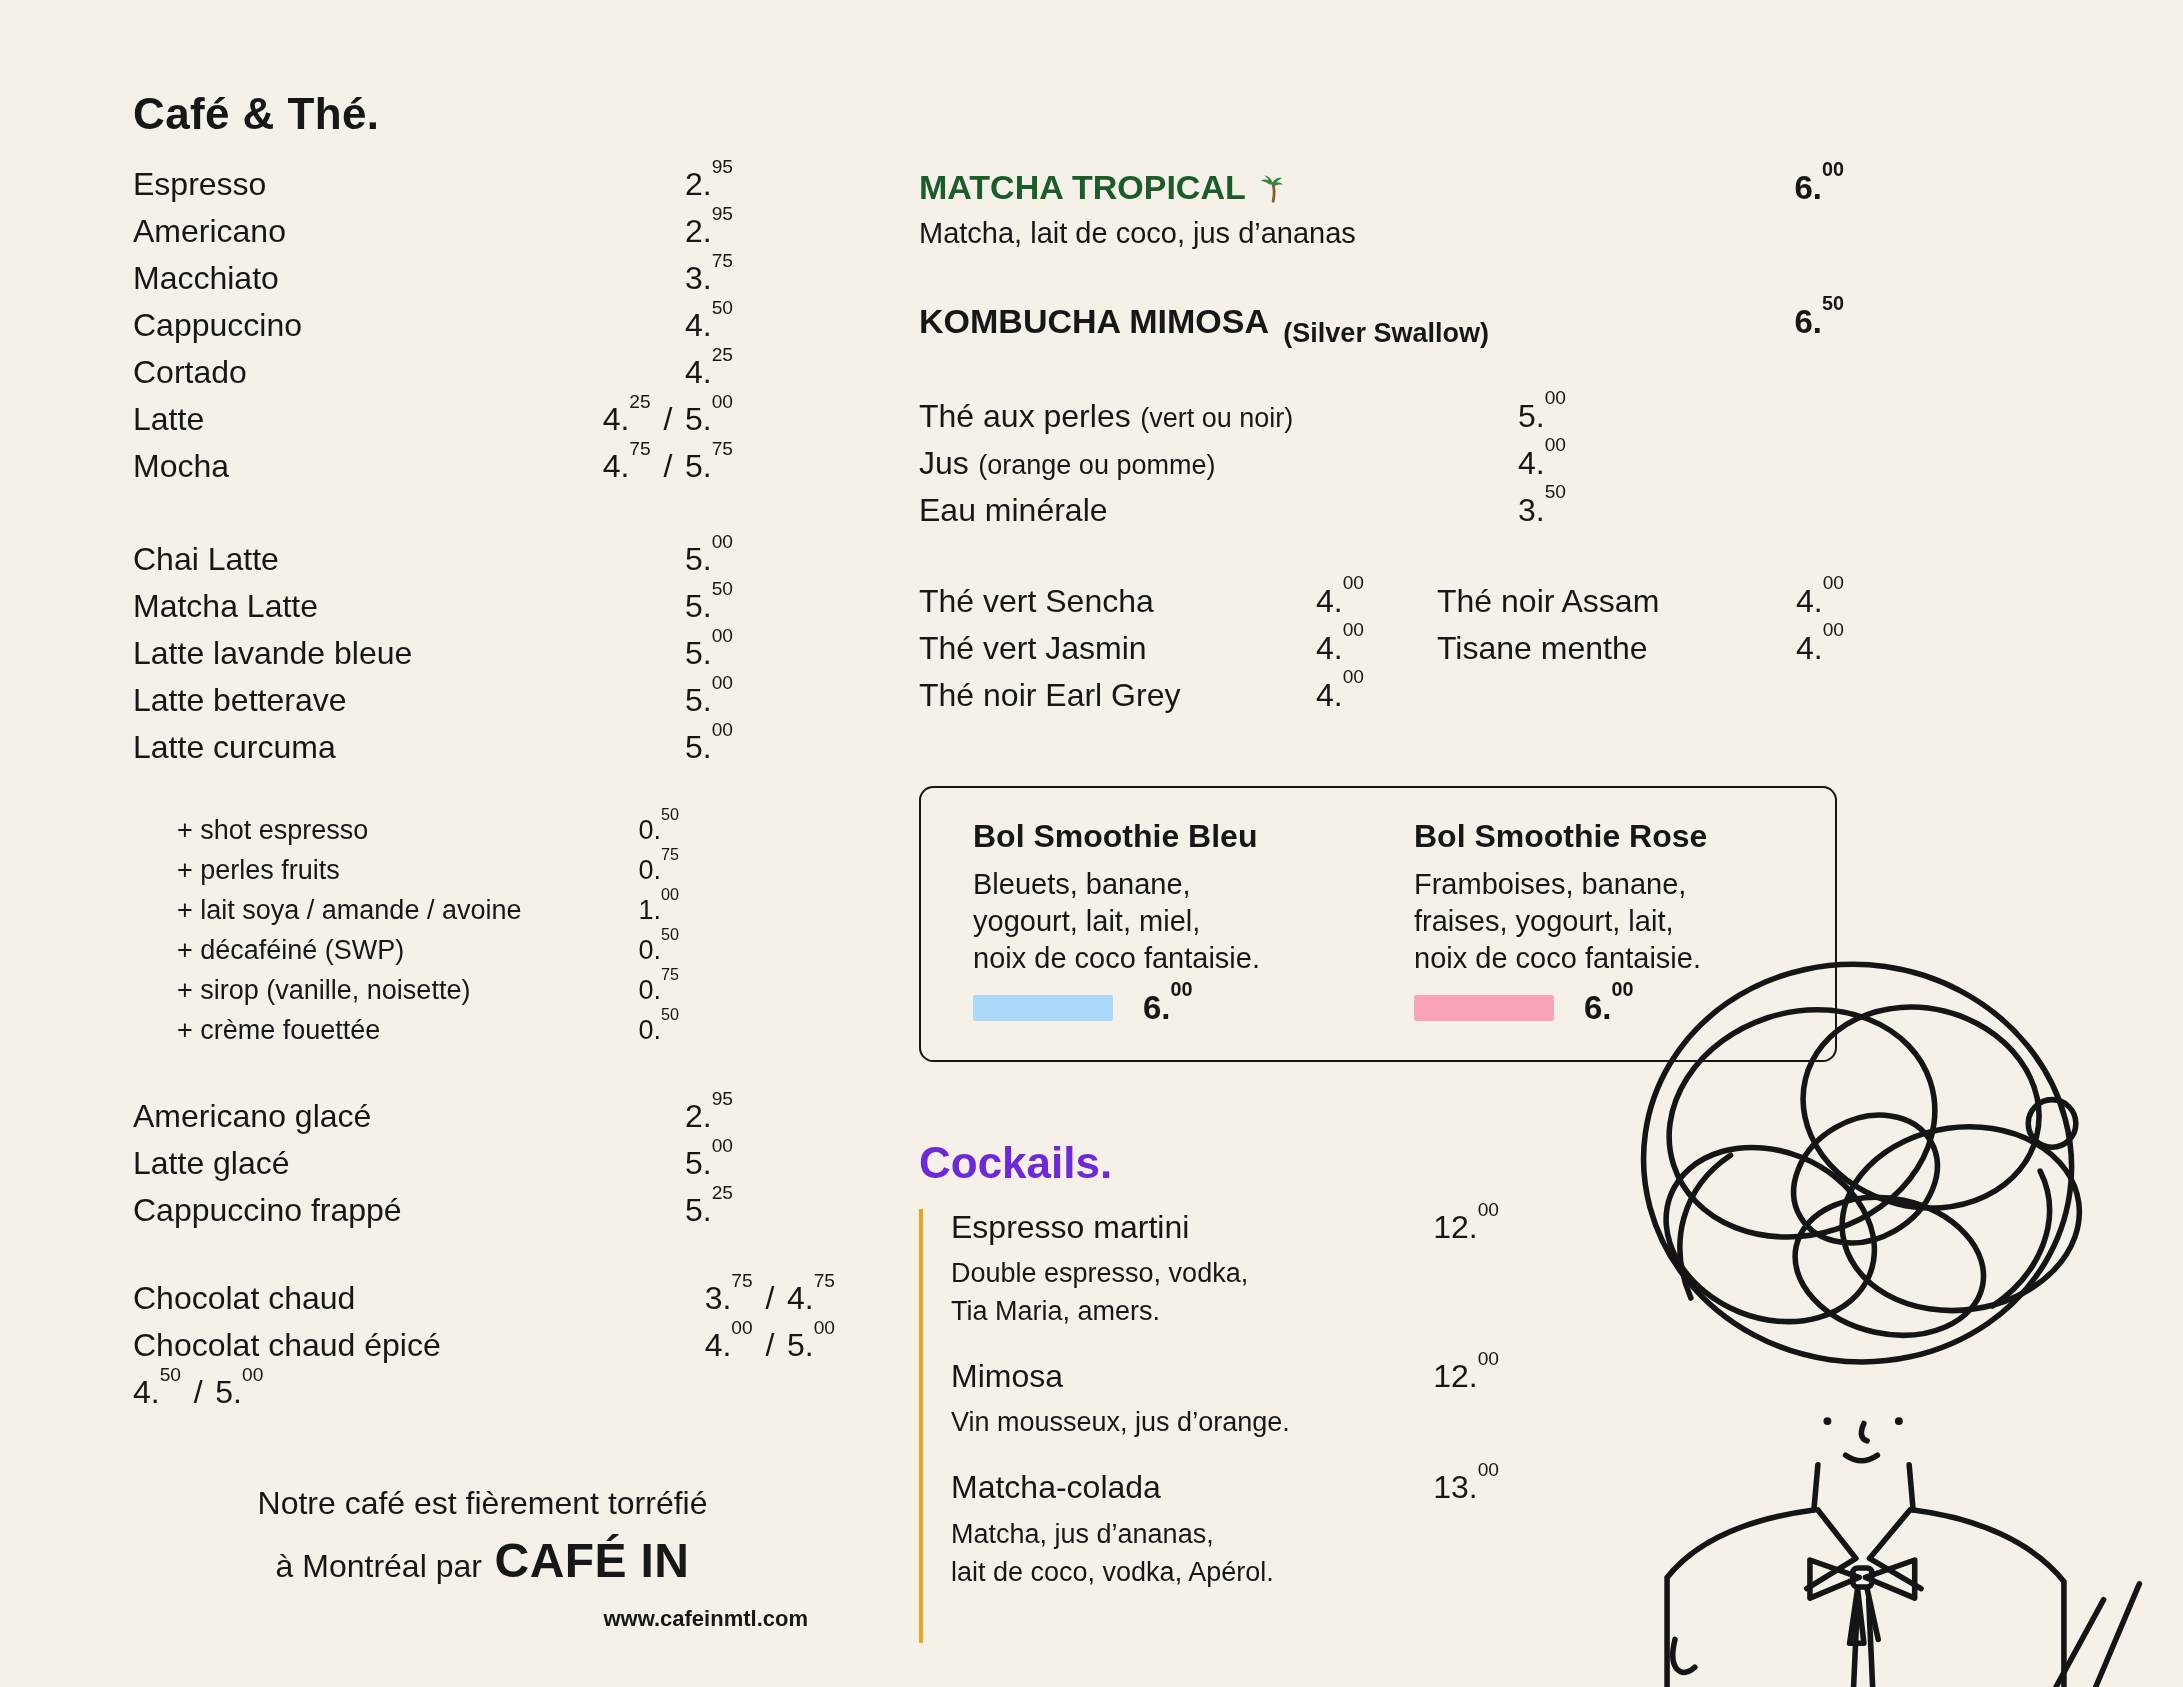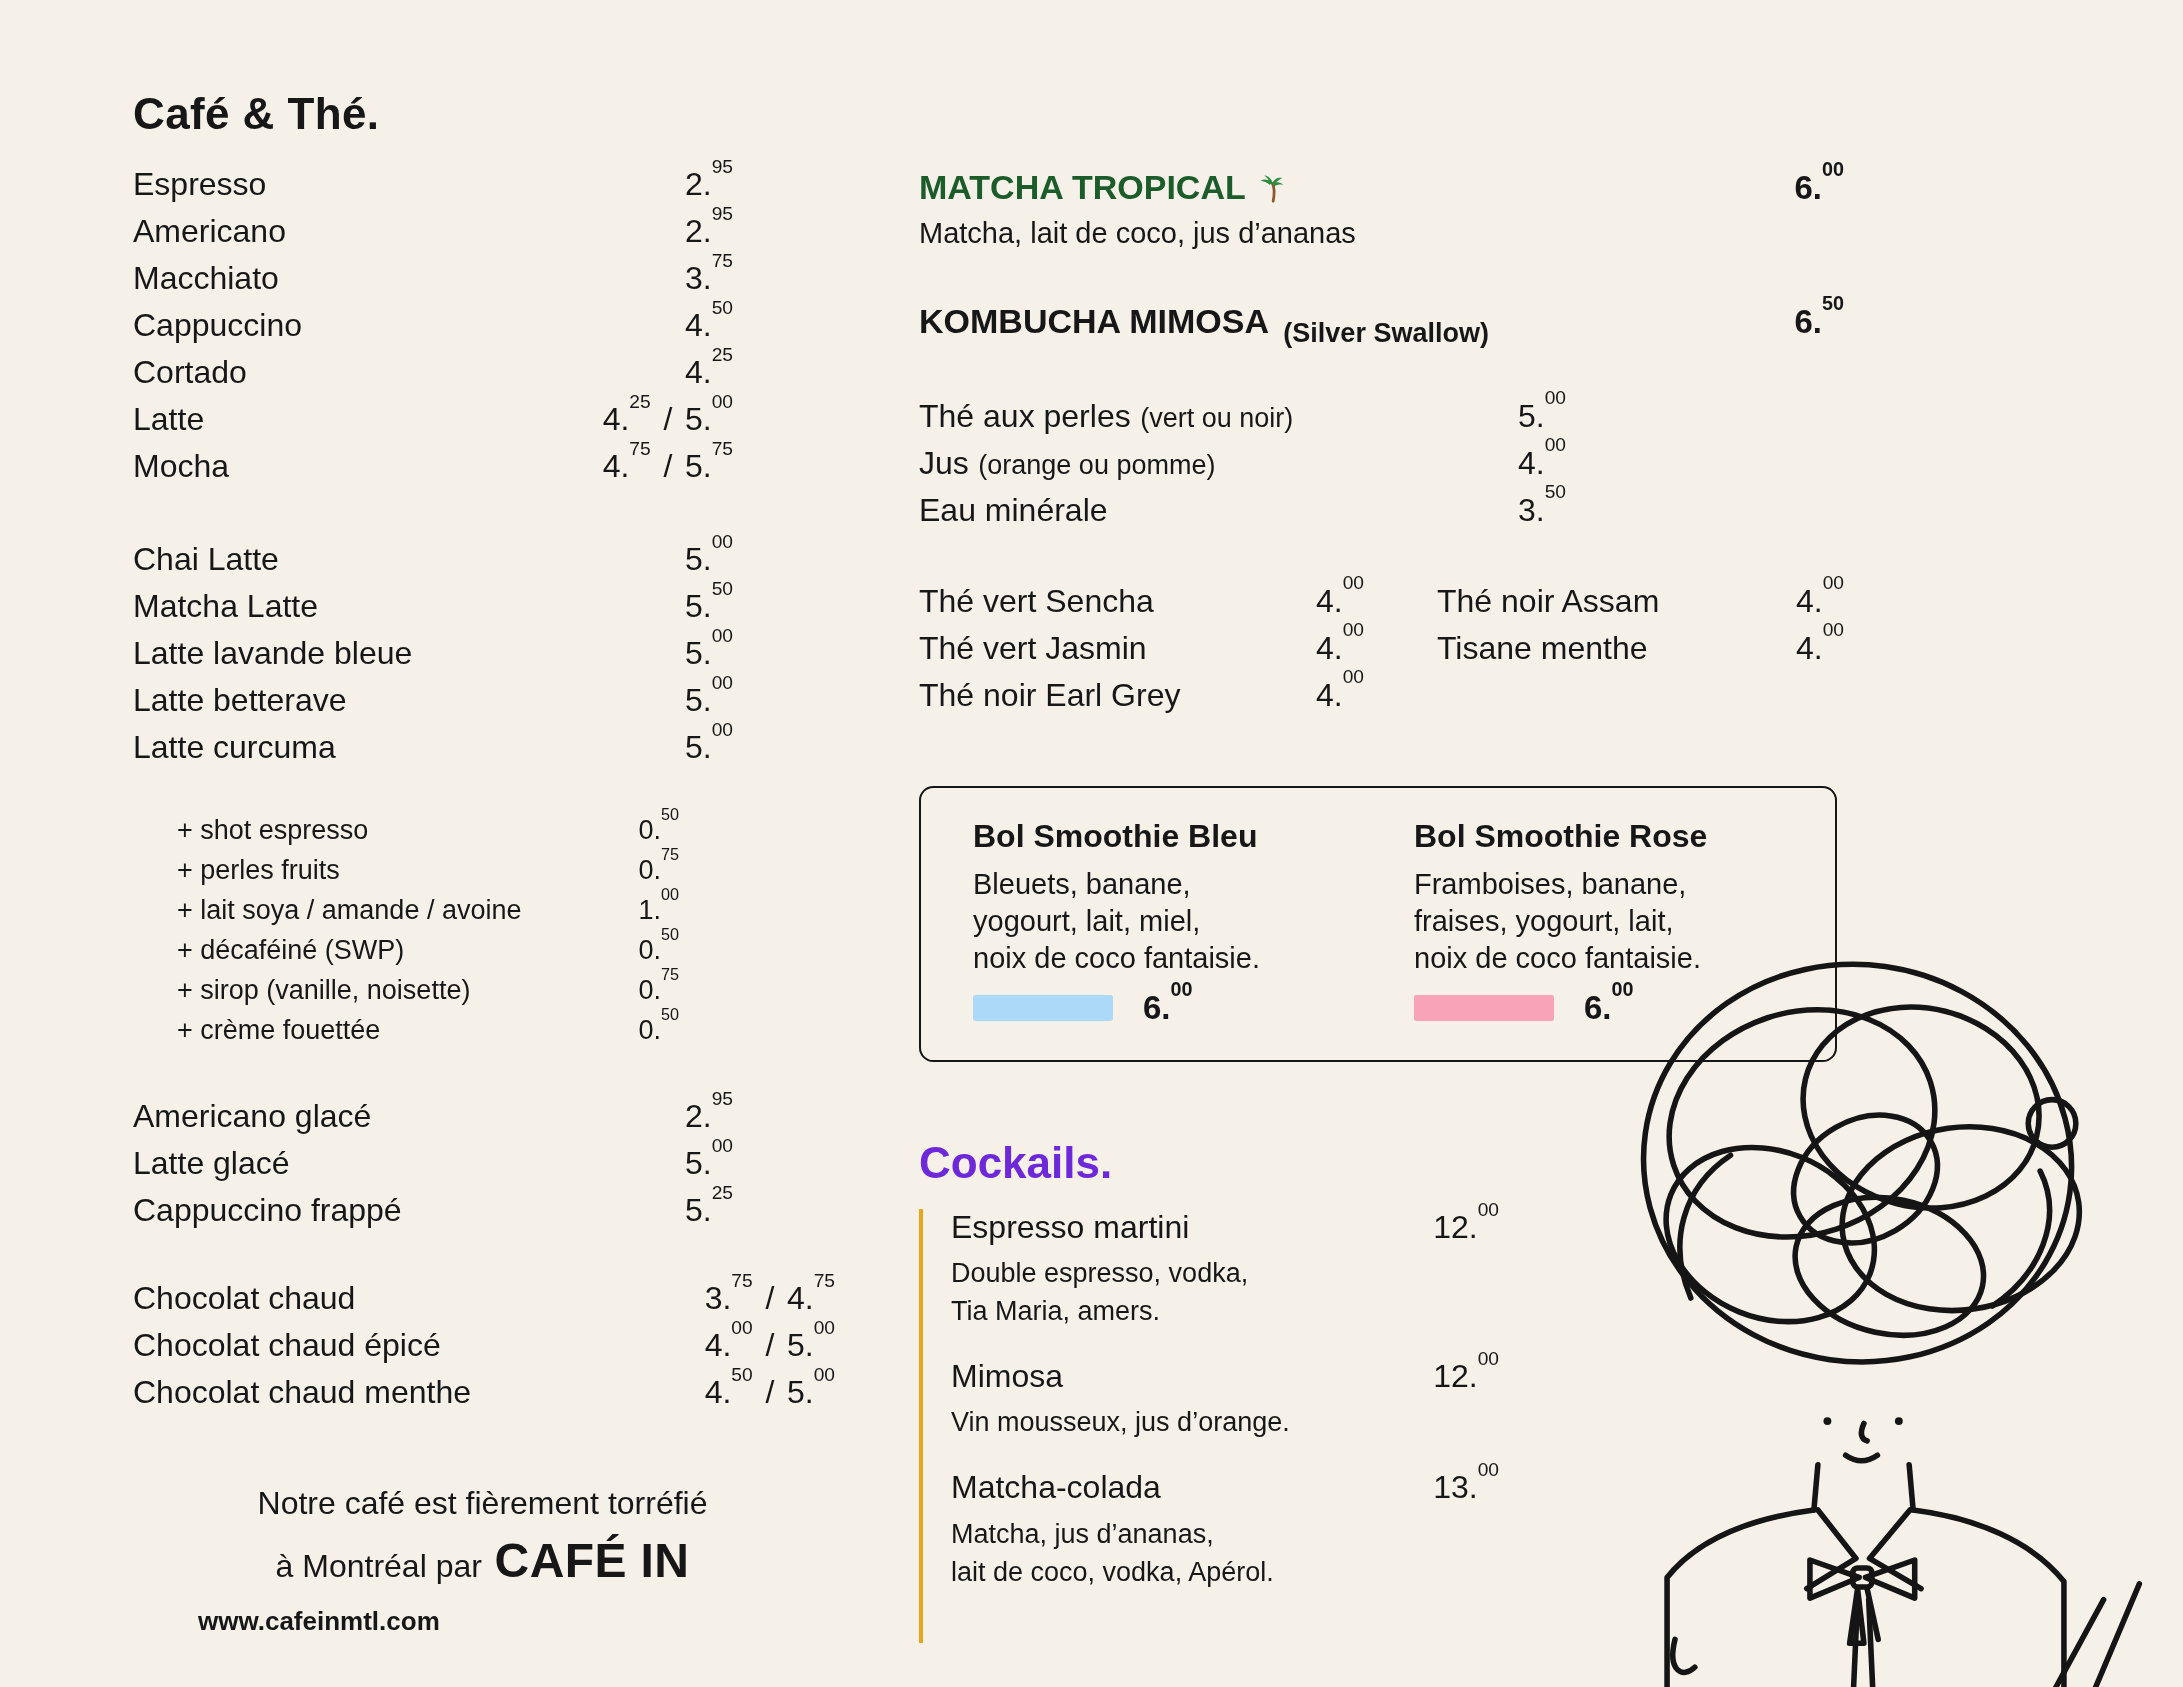--- a/index.html
+++ b/index.html
@@ -25,21 +25,21 @@
   .group-gap { margin-top:46px; }
   .addons { margin-top:38px; }
   .addon-row { font-size:27px; height:40px; padding-left:44px; padding-right:156px; }
   .iced { margin-top:44px; }
   .chocolats { margin-top:41px; }
 
   .footer { margin-top:64px; width:651px; margin-left:24px; text-align:center; }
   .footer-line1 { font-size:32px; }
   .footer-line2 { font-size:32px; margin-top:11px; }
   .brand { font-size:48px; font-weight:bold; letter-spacing:0.4px; margin-left:12.7px; }
-  .footer-url { font-size:26px; font-weight:bold; text-align:left; padding-left:41px; margin-top:17.5px; }
+  .footer-url { font-size:22px; font-weight:bold; text-align:right; padding-left:41px; margin-top:17.5px; }
 
   
   .col-right { position:absolute; left:919px; top:168px; width:925px; }
   .feature-row { display:flex; align-items:baseline; }
   .feature-name { font-size:34px; font-weight:bold; display:flex; align-items:center; }
   .palm { margin-left:12.7px; }
   .grow { flex:1; }
   .feature-price { font-size:33px; font-weight:bold; }
   .feature-desc { font-size:29px; margin-top:9.5px; }
   .kombucha { margin-top:44px; }
@@ -236,21 +236,20 @@
     </div>
     <div class="row">
       <span class="name">Chocolat chaud épicé</span>
       <span class="prices">
           <span class="price"><span>4.</span><sup class="cents">00</sup></span>
           <span class="psep">/</span>
           <span class="price"><span>5.</span><sup class="cents">00</sup></span>
         </span>
     </div>
     <div class="row">
-      <span class="name">Chocolat chaud menthe</span>
       <span class="prices">
           <span class="price"><span>4.</span><sup class="cents">50</sup></span>
           <span class="psep">/</span>
           <span class="price"><span>5.</span><sup class="cents">00</sup></span>
         </span>
     </div>
   </div>
 
   <div class="footer">
     <div class="footer-line1">Notre café est fièrement torréfié</div>

